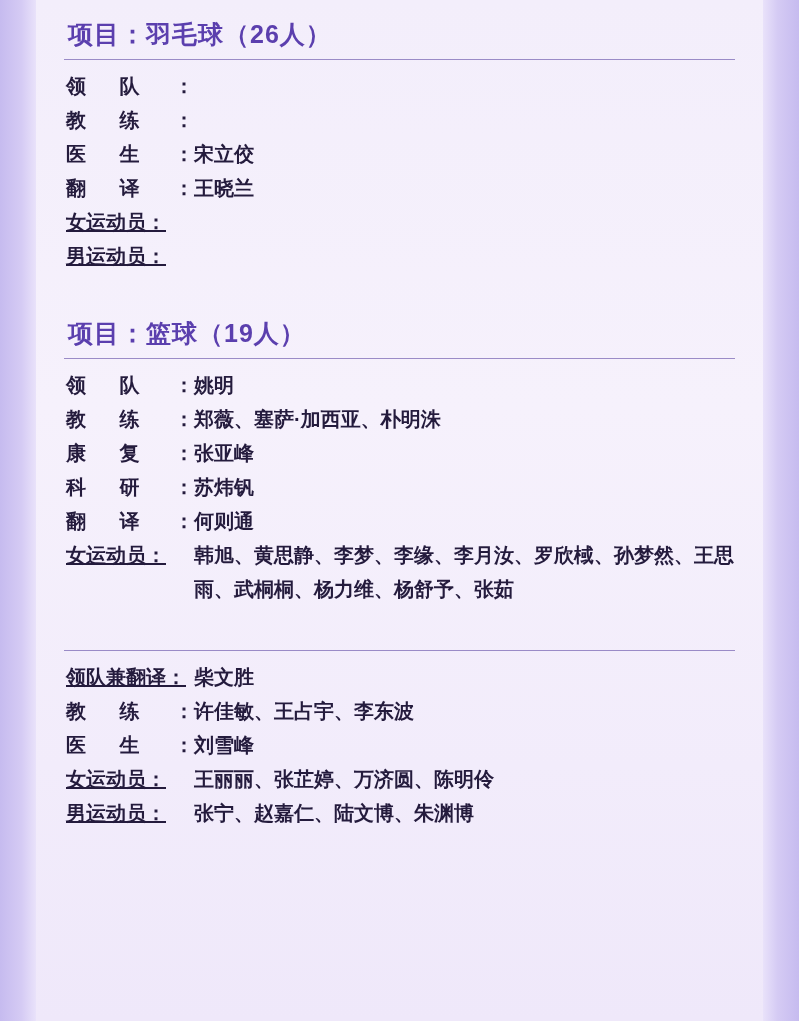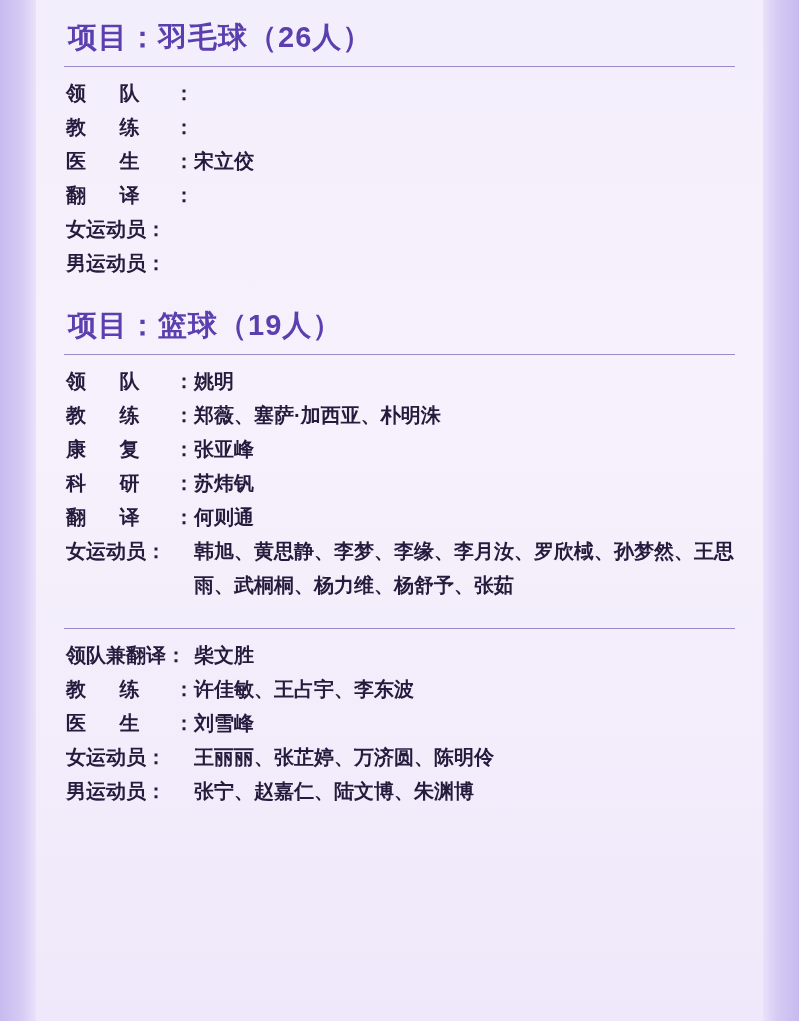--- a/index.html
+++ b/index.html
@@ -26,24 +26,24 @@
   .edgeL, .edgeR {
     position: absolute;
     top: 0;
     width: 36px;
     height: 1021px;
   }
   .edgeL { left: 0; background: linear-gradient(90deg,#c6bbef 0%, #d5cbf4 60%, #e9e2fa 100%); }
   .edgeR { right: 0; background: linear-gradient(270deg,#c6bbef 0%, #d5cbf4 60%, #e9e2fa 100%); }
 
   .section { margin-bottom: 2px; }
-  .section + .section { margin-top: 26px; }
+  .section + .section { margin-top: 44px; }
 
   .sec-title {
-    font-size: 29px;
+    font-size: 25px;
     font-weight: bold;
     color: #5b3fae;
     letter-spacing: 1px;
     padding-left: 4px;
     margin-bottom: 8px;
     white-space: nowrap;
   }
   .rule {
     height: 1px;
     background: #7c6ab5;
@@ -62,20 +62,21 @@
   .row .lbl {
     flex: 0 0 128px;
     display: flex;
     justify-content: space-between;
     white-space: nowrap;
     letter-spacing: 0;
   }
   .row .lbl.tight {
     display: block;
     letter-spacing: 0;
+    text-decoration: underline;
   }
   .row .lbl .ch { display: inline-block; }
   .row .colon { margin-left: 1px; }
   .row .val {
     flex: 1 1 auto;
     word-break: break-all;
   }
 </style>
 </head>
 <body>
@@ -109,20 +110,21 @@
             <span class="colon">：</span>
           </div>
           <div class="val">宋立佼</div>
         </div>
         <div class="row">
           <div class="lbl">
             <span class="ch">翻</span>
             <span class="ch">译</span>
             <span class="colon">：</span>
           </div>
+          <div class="val">王晓兰</div>
         </div>
         <div class="row">
           <div class="lbl tight">女运动员<span>：</span></div>
         </div>
         <div class="row">
           <div class="lbl tight">男运动员<span>：</span></div>
         </div>
       </div>
       <div class="section">
         <div class="sec-title">项目：篮球（19人）</div>

